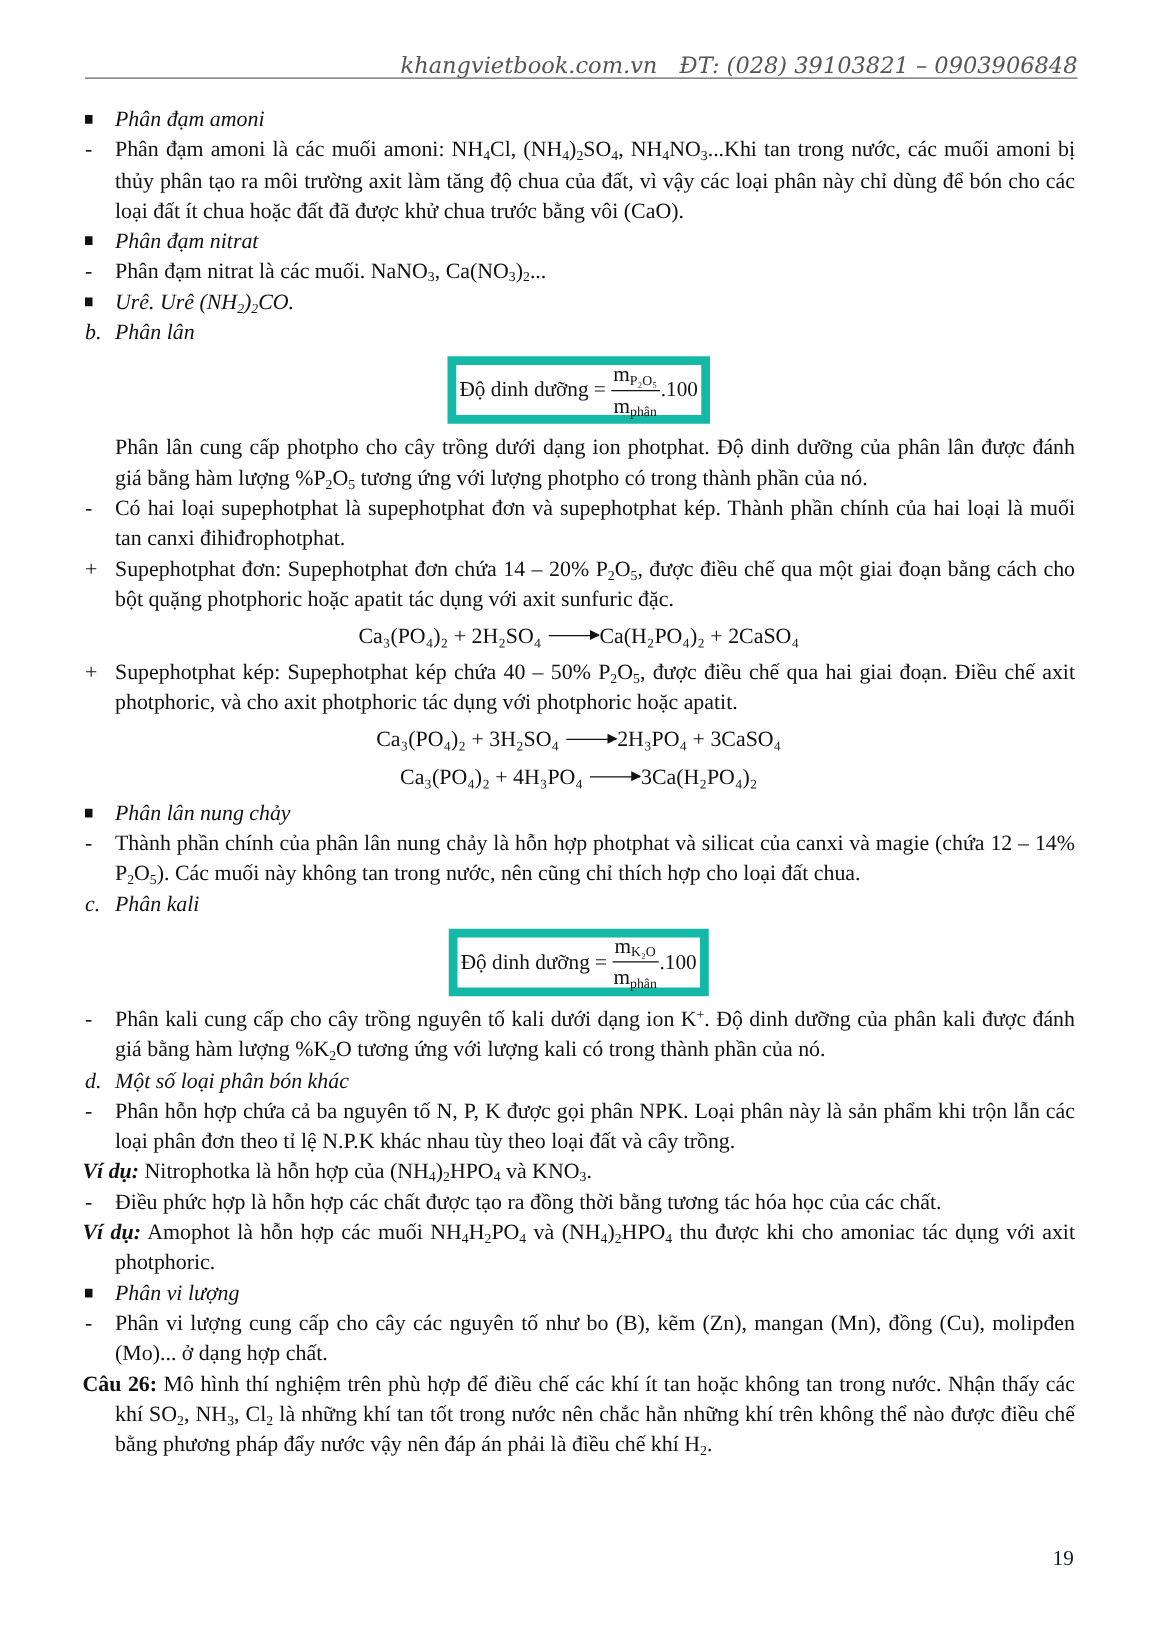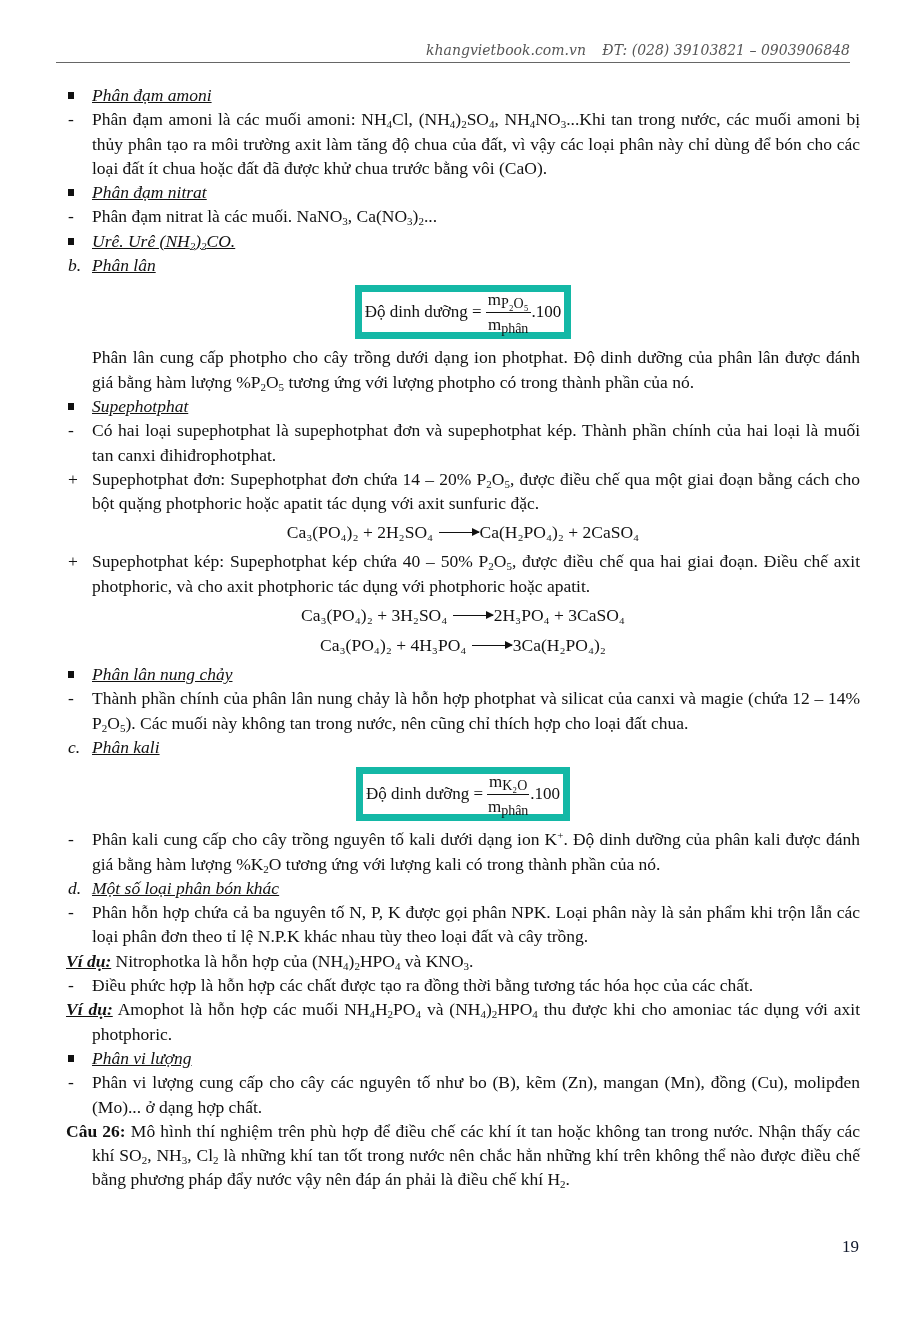--- a/index.html
+++ b/index.html
@@ -1,33 +1,33 @@
 <!DOCTYPE html>
 <html><head>
 <meta charset="utf-8">
 <style>
   html, body { margin: 0; padding: 0; background: #ffffff; }
   body { width: 924px; height: 1319px; position: relative; overflow: hidden;
          font-family: "Liberation Serif", serif; color: #111; font-size: 17.5px; }
-  .header { position: absolute; left: 56px; top: 42px; width: 794px; height: 20px;
+  .header { position: absolute; left: 68px; top: 42px; width: 794px; height: 20px;
             border-bottom: 1px solid #666; text-align: right;
-            font-family: "DejaVu Serif", serif; font-style: italic; font-size: 14px; color: #555; }
+            font-family: "DejaVu Serif", serif; font-style: italic; font-size: 18px; color: #555; }
   .header span { margin-left: 12px; }
   .page { position: absolute; left: 66px; top: 83px; width: 794px; }
   .para { position: relative; padding-left: 26px; line-height: 24.3px; text-align: justify; }
   .para .mark { position: absolute; left: 2px; top: 0; width: 20px; }
   .mark.sq::before { content: ""; display: inline-block; width: 6px; height: 7px; background: #111; margin-left: 0px; vertical-align: 2px; }
-  .it { font-style: italic; text-decoration: underline; }
+  .it { font-style: italic; }
   .b { font-weight: bold; }
   .boxwrap { text-align: center; margin: 8px 0 6px 0; }
   .fbox { display: inline-flex; align-items: center; border: 7px solid #14b8a6; padding: 2px 3px; font-size: 17px; height: 54px; box-sizing: border-box; }
   .frac { display: inline-flex; flex-direction: column; align-items: center; margin: 0 1px 0 4px; }
   .frac .num { border-bottom: 1px solid #111; padding: 0 2px 2px 2px; line-height: 20px; }
   .frac .den { padding-top: 2px; line-height: 20px; }
-  .frac sub { font-size: 14px; }
+  .frac sub { font-size: 11px; }
   .eq { text-align: center; line-height: 26px; font-size: 17.5px; margin: 4px 0; }
   .arrow { display: inline-block; width: 40px; height: 1px; background: #111; vertical-align: 5px; position: relative; margin: 0 1px; }
   .arrow::after { content: ""; position: absolute; right: -1px; top: -4px; border-left: 8px solid #111; border-top: 4.5px solid transparent; border-bottom: 4.5px solid transparent; }
   sub { font-size: 11px; vertical-align: -3px; line-height: 0; }
   sup { font-size: 11px; vertical-align: 6px; line-height: 0; }
   .pagenum { position: absolute; right: 65px; top: 1237px; font-size: 17px; color: #0f172a; }
   .vidu { padding-left: 26px; text-indent: -26px; line-height: 24.3px; text-align: justify; }
   .cau { padding-left: 26px; text-indent: -26px; line-height: 24.3px; text-align: justify; }
 </style>
 </head>
@@ -76,24 +76,20 @@
         <span class="den"><span>m</span><sub>phân</sub></span>
       </span>
       <span>.100</span>
     </div>
   </div>
 
   <div class="para" style="margin-top:2px;">
     <span>Phân lân cung cấp photpho cho cây trồng dưới dạng ion photphat. Độ dinh dưỡng của phân lân được đánh giá bằng hàm lượng %P</span><sub>2</sub><span>O</span><sub>5</sub><span> tương ứng với lượng photpho có trong thành phần của nó.</span>
   </div>
 
-  <div class="para it">
-    <span class="mark sq"></span>
-    <span>Supephotphat</span>
-  </div>
   <div class="para">
     <span class="mark">-</span>
     <span>Có hai loại supephotphat là supephotphat đơn và supephotphat kép. Thành phần chính của hai loại là muối tan canxi đihiđrophotphat.</span>
   </div>
   <div class="para">
     <span class="mark">+</span>
     <span>Supephotphat đơn: Supephotphat đơn chứa 14 – 20% P</span><sub>2</sub><span>O</span><sub>5</sub><span>, được điều chế qua một giai đoạn bằng cách cho bột quặng photphoric hoặc apatit tác dụng với axit sunfuric đặc.</span>
   </div>
   <div class="eq">
     <span>Ca₃(PO₄)₂ + 2H₂SO₄</span> <span class="arrow"></span><span>Ca(H₂PO₄)₂ + 2CaSO₄</span>

